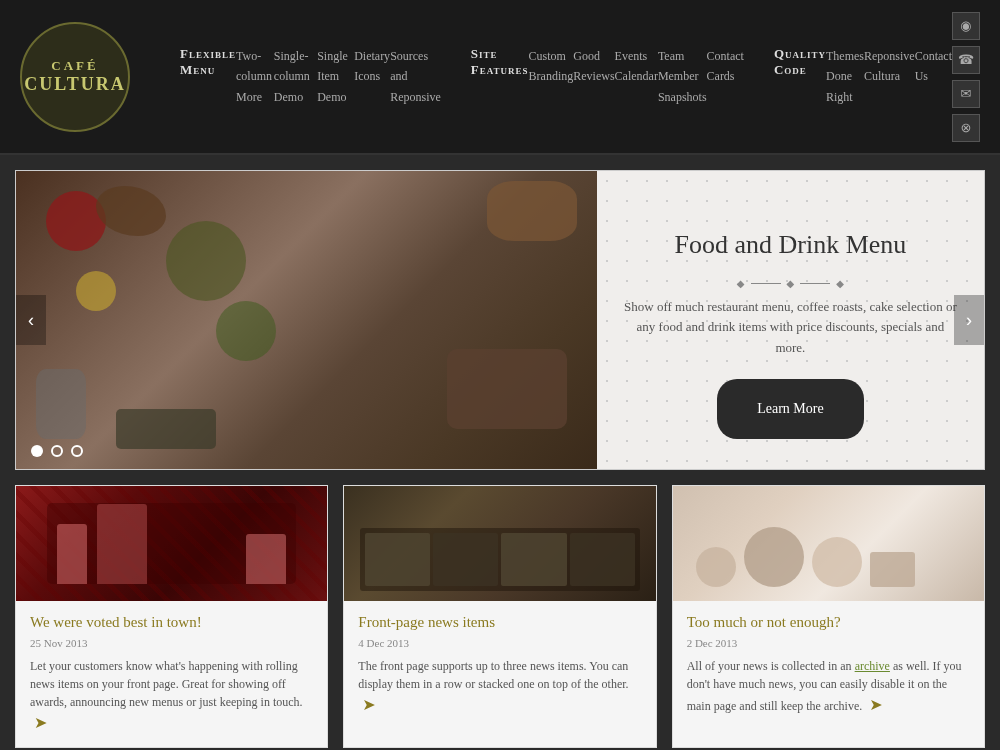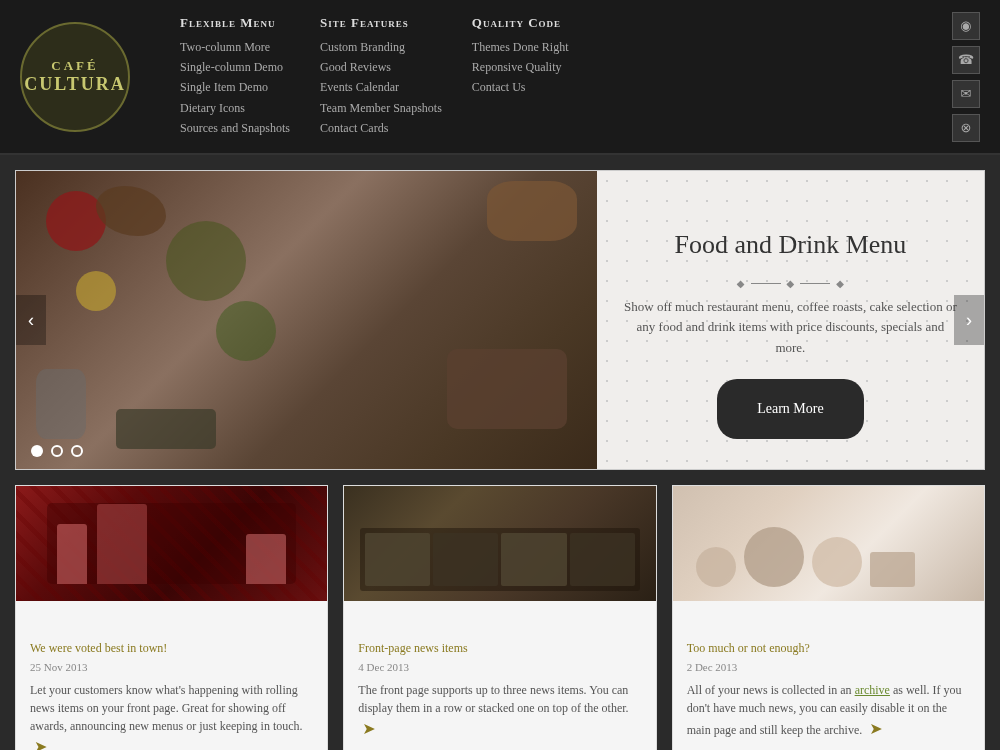--- a/index.html
+++ b/index.html
@@ -41,21 +41,21 @@
     .logo-circle .cafe { font-size: 13px; font-weight: bold; letter-spacing: 3px; }
     .logo-circle .cultura { font-size: 18px; font-weight: bold; letter-spacing: 2px; }
 
     #nav-area {
       flex: 1;
       display: flex;
       gap: 30px;
       padding-left: 30px;
     }
 
-    .nav-column { display: flex; flex-direction: column; }
+    .nav-column { display: flex; flex-direction: row; }
     .nav-column-title {
       font-family: 'Georgia', serif;
       font-weight: bold;
       font-size: 13px;
       color: #ddd;
       letter-spacing: 1px;
       text-transform: capitalize;
       margin-bottom: 6px;
       font-variant: small-caps;
     }
@@ -236,26 +236,25 @@
     .card-img-3 {
       background: linear-gradient(135deg, #d0c0b0 0%, #e0d0c0 30%, #f0e8e0 60%, #c8b8a8 100%);
       position: relative;
       overflow: hidden;
     }
 
     .news-card-body { padding: 12px 14px; }
 
     .news-card-title {
       font-family: Georgia, serif;
-      font-size: 12px;
+      font-size: 15px;
       color: #8a7a20;
       font-weight: normal;
       line-height: 1.3;
       margin-bottom: 4px;
-      margin-top: 28px;
     }
 
     .news-card-date {
       font-size: 11px;
       color: #888;
       margin-bottom: 8px;
     }
 
     .news-card-text {
       font-size: 12px;
@@ -298,36 +297,36 @@
   </div>
 
   <div id="nav-area">
 
     <div class="nav-column">
       <span class="nav-column-title">Flexible Menu</span>
       <a class="nav-link">Two-column More</a>
       <a class="nav-link">Single-column Demo</a>
       <a class="nav-link">Single Item Demo</a>
       <a class="nav-link">Dietary Icons</a>
-      <a class="nav-link">Sources and Snapshots</a>
+      <a class="nav-link">Sources and Reponsive</a>
     </div>
 
     <div class="nav-column">
       <span class="nav-column-title">Site Features</span>
       <a class="nav-link">Custom Branding</a>
       <a class="nav-link">Good Reviews</a>
       <a class="nav-link">Events Calendar</a>
       <a class="nav-link">Team Member Snapshots</a>
       <a class="nav-link">Contact Cards</a>
     </div>
 
     <div class="nav-column">
       <span class="nav-column-title">Quality Code</span>
       <a class="nav-link">Themes Done Right</a>
-      <a class="nav-link">Reponsive Quality</a>
+      <a class="nav-link">Reponsive Cultura</a>
       <a class="nav-link">Contact Us</a>
     </div>
   </div>
 
   <div id="social-icons">
     <div class="social-icon-btn">
       <span>◉</span>
     </div>
     <div class="social-icon-btn">
       <span>☎</span>

